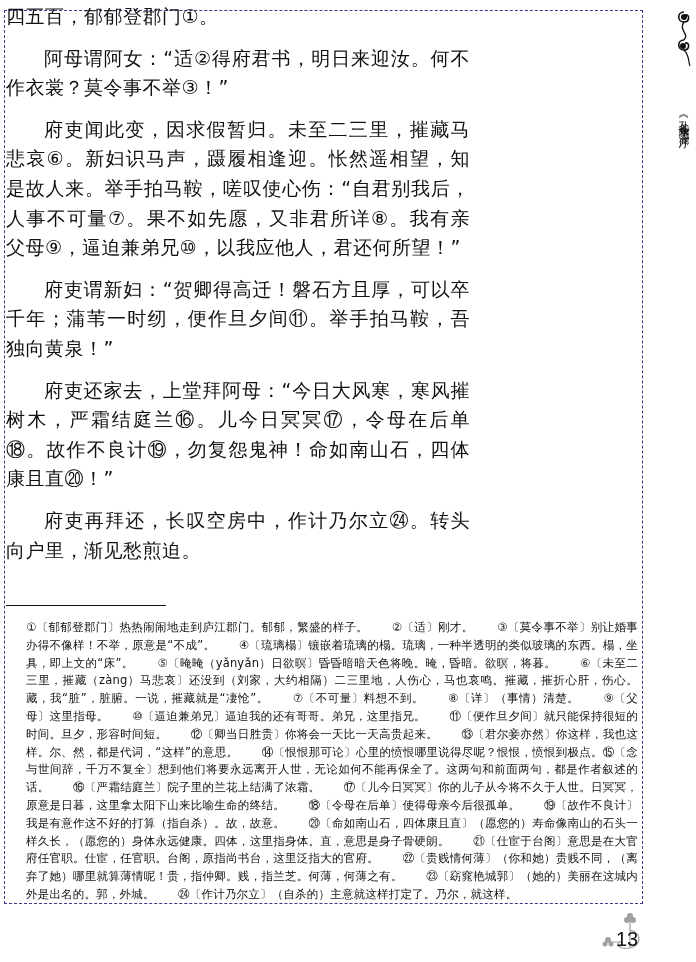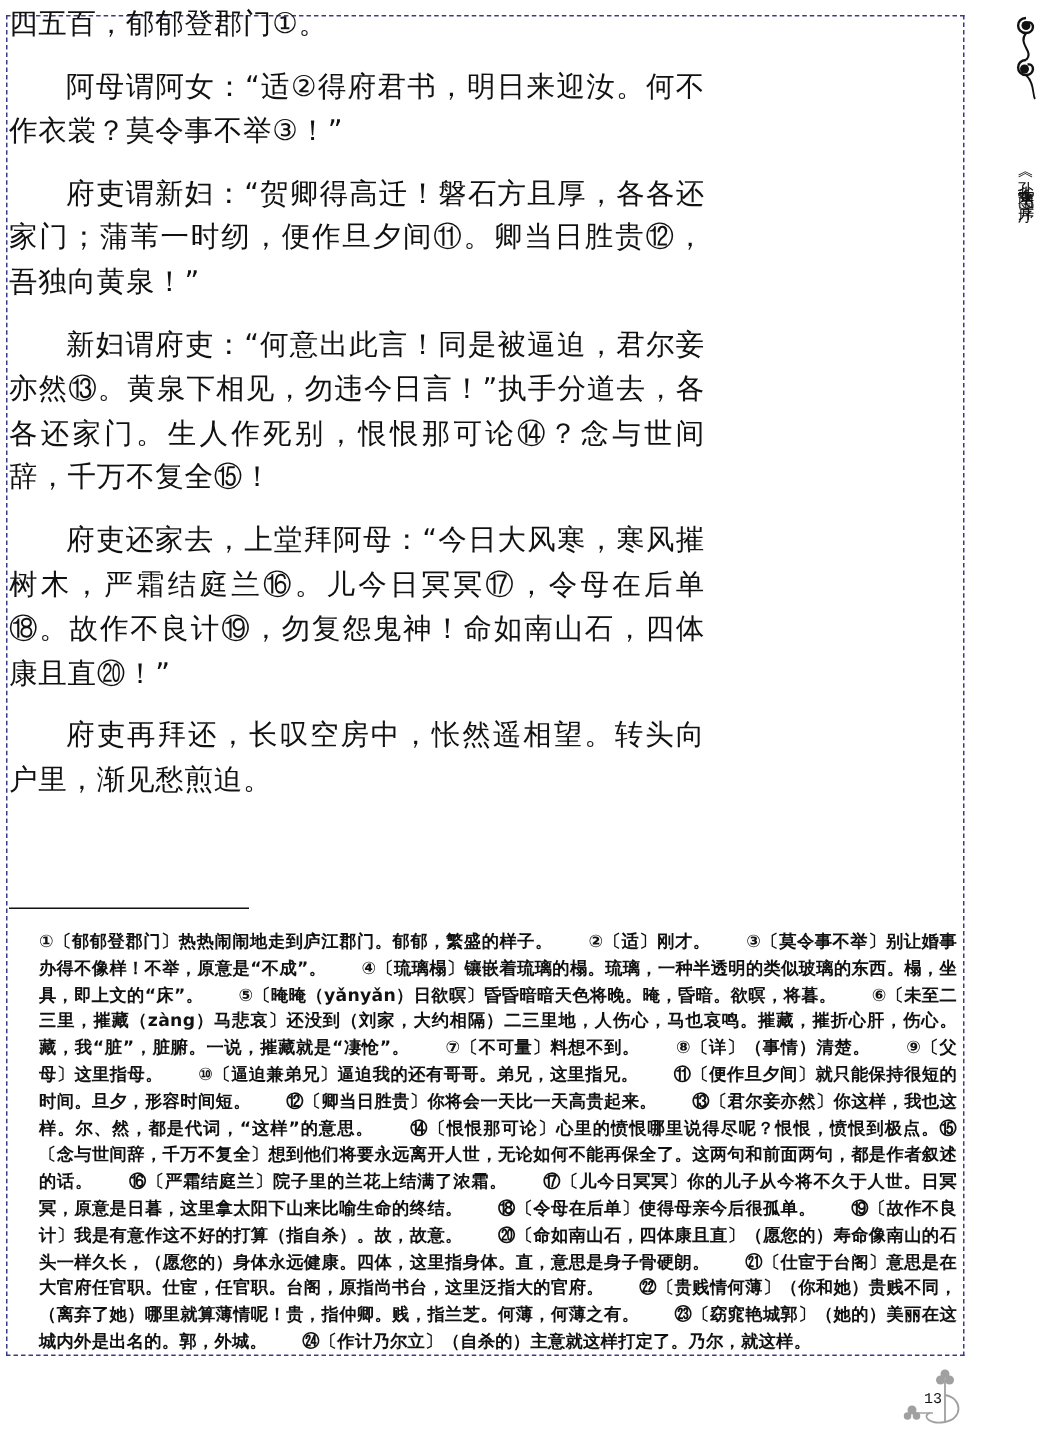--- a/index.html
+++ b/index.html
@@ -3,25 +3,25 @@
 <meta charset="utf-8">
 <style>
   html, body { margin: 0; padding: 0; background: #ffffff; }
   body { width: 696px; height: 962px; position: relative; overflow: hidden; font-family: "DejaVu Sans", sans-serif; color: #111; }
   .frame { position: absolute; left: 4px; top: 10px; width: 639px; height: 894px;
     border-top: 1px dashed #3a3a8a; border-right: 1px dashed #3a3a8a; border-bottom: 1px dashed #3a3a8a; border-left: 1px dashed #3a3a8a; box-sizing: border-box; }
   .main { position: absolute; left: 6px; top: 2px; width: 464px; }
   .main p { margin: 0; font-size: 19px; line-height: 29.6px; letter-spacing: 0.5px; text-align: justify; }
   .main p.indent { text-indent: 2em; margin-top: 12px; }
   .sep { position: absolute; left: 6px; top: 605px; width: 160px; height: 0; border-top: 1.5px solid #111; }
-  .notes { position: absolute; left: 26px; top: 619px; width: 612px; font-size: 11.5px; line-height: 17.8px; letter-spacing: 0.2px; text-align: justify; font-weight: bold; }
+  .notes { position: absolute; left: 26px; top: 619px; width: 612px; font-size: 11.5px; line-height: 17.8px; letter-spacing: 0.2px; text-align: justify; }
   .side { position: absolute; left: 676px; top: 110px; width: 14px; writing-mode: vertical-rl; font-size: 11px; letter-spacing: 2px; color: #111; }
   .ornament { position: absolute; left: 674px; top: 8px; width: 20px; height: 60px; }
   .pagenum-wrap { position: absolute; left: 600px; top: 910px; width: 50px; height: 45px; }
-  .pagenum { position: absolute; left: 16px; top: 18px; font-family: Liberation Mono, monospace; font-size: 10px; color: #111; }
+  .pagenum { position: absolute; left: 16px; top: 18px; font-family: Liberation Sans, sans-serif; font-size: 20px; color: #111; }
 </style>
 </head>
 <body>
 
 <div class="frame"></div>
 
 <div class="ornament">
   <svg width="20" height="60" viewBox="0 0 20 60">
     <path d="M10 4 C3 4 3 14 10 14 C16 14 16 6 11 7" fill="none" stroke="#111" stroke-width="1.6"></path>
     <circle cx="10" cy="9" r="3" fill="#111"></circle>
@@ -30,24 +30,24 @@
     <circle cx="9" cy="38" r="3" fill="#111"></circle>
     <path d="M10 42 C16 48 14 54 16 58" fill="none" stroke="#111" stroke-width="1.2"></path>
   </svg>
 </div>
 
 <div class="side">《孔雀东南飞》（并序）</div>
 
 <div class="main">
   <p>四五百，郁郁登郡门①。</p>
   <p class="indent">阿母谓阿女：“适②得府君书，明日来迎汝。何不作衣裳？莫令事不举③！”</p>
-  <p class="indent">府吏谓新妇：“贺卿得高迁！磐石方且厚，各各还家门；蒲苇一时纫，便作旦夕间⑪。卿当日胜贵⑫，吾独向黄泉！”</p>
-  <p class="indent">新妇谓府吏：“何意出此言！同是被逼迫，君尔妾亦然⑬。黄泉下相见，勿违今日言！”执手分道去，各各还家门。生人作死别，恨恨那可论⑭？念与世间辞，千万不复全⑮！</p>
+  <p class="indent">府吏闻此变，因求假暂归。未至二三里，摧藏马悲哀⑥。新妇识马声，蹑履相逢迎。怅然遥相望，知是故人来。举手拍马鞍，嗟叹使心伤：“自君别我后，人事不可量⑦。果不如先愿，又非君所详⑧。我有亲父母⑨，逼迫兼弟兄⑩，以我应他人，君还何所望！”</p>
+  <p class="indent">府吏谓新妇：“贺卿得高迁！磐石方且厚，可以卒千年；蒲苇一时纫，便作旦夕间⑪。举手拍马鞍，吾独向黄泉！”</p>
   <p class="indent">府吏还家去，上堂拜阿母：“今日大风寒，寒风摧树木，严霜结庭兰⑯。儿今日冥冥⑰，令母在后单⑱。故作不良计⑲，勿复怨鬼神！命如南山石，四体康且直⑳！”</p>
-  <p class="indent">府吏再拜还，长叹空房中，怅然遥相望。转头向户里，渐见愁煎迫。</p>
+  <p class="indent">府吏再拜还，长叹空房中，作计乃尔立㉔。转头向户里，渐见愁煎迫。</p>
 </div>
 
 <div class="sep"></div>
 
 <div class="notes">①〔郁郁登郡门〕热热闹闹地走到庐江郡门。郁郁，繁盛的样子。　　②〔适〕刚才。　　③〔莫令事不举〕别让婚事办得不像样！不举，原意是“不成”。　　④〔琉璃榻〕镶嵌着琉璃的榻。琉璃，一种半透明的类似玻璃的东西。榻，坐具，即上文的“床”。　　⑤〔晻晻（yǎnyǎn）日欲暝〕昏昏暗暗天色将晚。晻，昏暗。欲暝，将暮。　　⑥〔未至二三里，摧藏（zàng）马悲哀〕还没到（刘家，大约相隔）二三里地，人伤心，马也哀鸣。摧藏，摧折心肝，伤心。藏，我“脏”，脏腑。一说，摧藏就是“凄怆”。　　⑦〔不可量〕料想不到。　　⑧〔详〕（事情）清楚。　　⑨〔父母〕这里指母。　　⑩〔逼迫兼弟兄〕逼迫我的还有哥哥。弟兄，这里指兄。　　⑪〔便作旦夕间〕就只能保持很短的时间。旦夕，形容时间短。　　⑫〔卿当日胜贵〕你将会一天比一天高贵起来。　　⑬〔君尔妾亦然〕你这样，我也这样。尔、然，都是代词，“这样”的意思。　　⑭〔恨恨那可论〕心里的愤恨哪里说得尽呢？恨恨，愤恨到极点。⑮〔念与世间辞，千万不复全〕想到他们将要永远离开人世，无论如何不能再保全了。这两句和前面两句，都是作者叙述的话。　　⑯〔严霜结庭兰〕院子里的兰花上结满了浓霜。　　⑰〔儿今日冥冥〕你的儿子从今将不久于人世。日冥冥，原意是日暮，这里拿太阳下山来比喻生命的终结。　　⑱〔令母在后单〕使得母亲今后很孤单。　　⑲〔故作不良计〕我是有意作这不好的打算（指自杀）。故，故意。　　⑳〔命如南山石，四体康且直〕（愿您的）寿命像南山的石头一样久长，（愿您的）身体永远健康。四体，这里指身体。直，意思是身子骨硬朗。　　㉑〔仕宦于台阁〕意思是在大官府任官职。仕宦，任官职。台阁，原指尚书台，这里泛指大的官府。　　㉒〔贵贱情何薄〕（你和她）贵贱不同，（离弃了她）哪里就算薄情呢！贵，指仲卿。贱，指兰芝。何薄，何薄之有。　　㉓〔窈窕艳城郭〕（她的）美丽在这城内外是出名的。郭，外城。　　㉔〔作计乃尔立〕（自杀的）主意就这样打定了。乃尔，就这样。</div>
 
 <div class="pagenum-wrap">
   <svg width="50" height="45" viewBox="0 0 50 45" style="position:absolute;left:0;top:0;">
     <circle cx="30" cy="6" r="3" fill="#a0a0a0"></circle>
     <circle cx="27" cy="10" r="3" fill="#a0a0a0"></circle>

